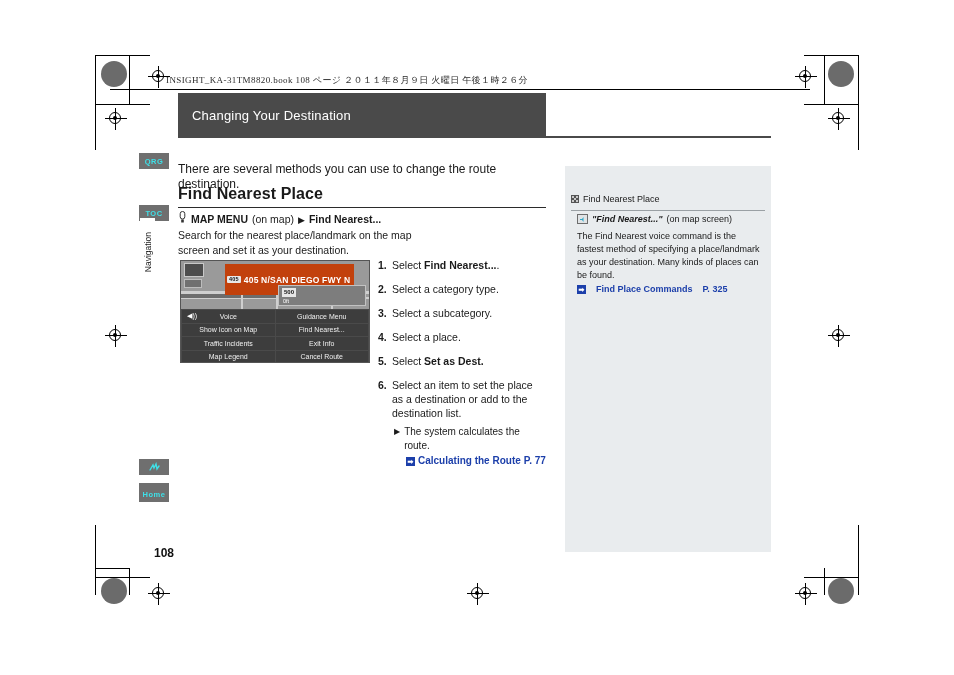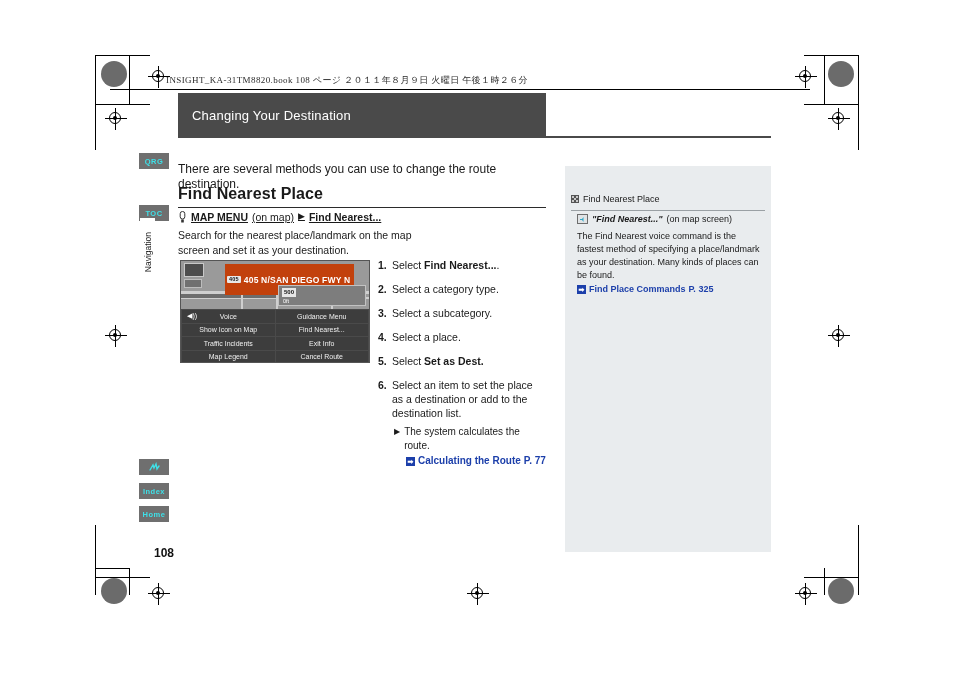--- a/index.html
+++ b/index.html
@@ -162,24 +162,23 @@
     width: 368px;
     height: 1px;
     background: #2b2b2b;
   }
   .breadcrumb {
     position: absolute;
     left: 178px;
     top: 211px;
     font-size: 10.5px;
     display: flex;
-    align-items: flex-start;
+    align-items: flex-end;
     gap: 4px;
     white-space: nowrap;
-    text-decoration: underline;
   }
   .breadcrumb .bold { font-weight: bold; }
   .breadcrumb .light { font-weight: normal; }
   .breadcrumb .arrow { font-size: 9px; color:#1a1a1a; }
   .desc {
     position: absolute;
     left: 178px;
     top: 228px;
     width: 250px;
     font-size: 10.5px;
@@ -431,21 +430,21 @@
     width: 184px;
     font-size: 9px;
     line-height: 13px;
   }
   .panel-xref {
     color: #1c3faa;
     font-weight: bold;
     font-size: 9px;
     display: flex;
     align-items: center;
-    gap: 3px;
+    gap: 10px;
     margin-top: 1px;
   }
 
   
   .page-num {
     position: absolute;
     left: 154px;
     top: 546px;
     font-size: 12px;
     font-weight: bold;
@@ -530,21 +529,21 @@
 <div class="side-tab voice-tab-icon" style="top:459px;">
   <span>
     <svg width="13" height="11" viewBox="0 0 13 11">
       <path d="M2 8 L5 3 L6 6 L8 2 L9 7 L11 4" stroke="#3ee0e8" stroke-width="1.4" fill="none" stroke-linecap="round"></path>
     </svg>
   </span>
 </div>
 <div class="side-tab" style="top:483px;">
   <span>Index</span>
 </div>
-<div class="side-tab" style="top:506px;">
+<div class="side-tab" style="top:486px;">
   <span>Home</span>
 </div>
 
 <div class="intro">There are several methods you can use to change the route destination.</div>
 
 <div class="h2">Find Nearest Place</div>
 <div class="h2-rule"></div>
 
 <div class="breadcrumb">
   <span>

